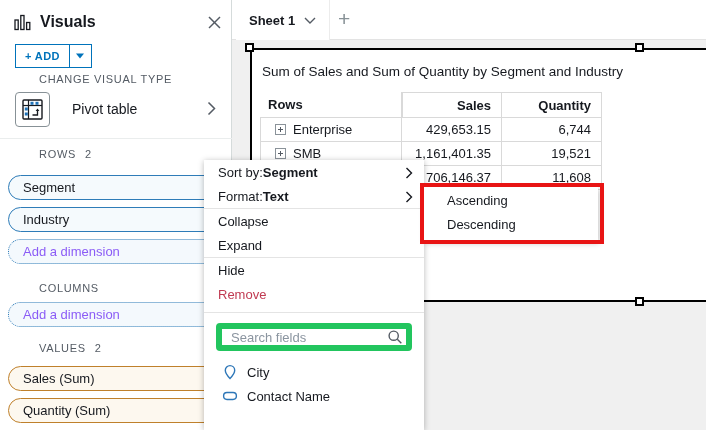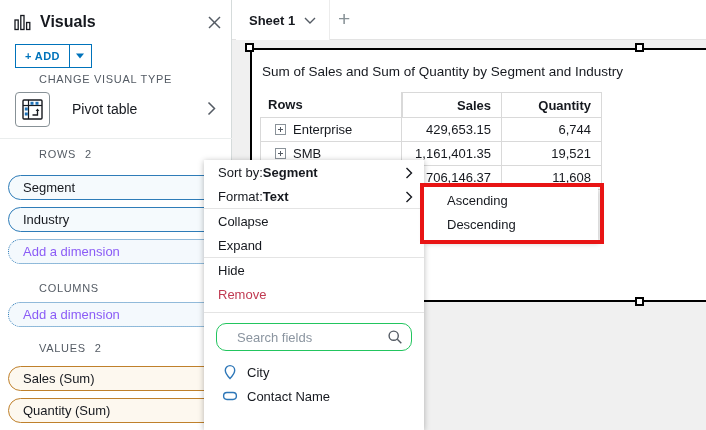--- a/index.html
+++ b/index.html
@@ -55,21 +55,21 @@
   .t-body .c-num{border-right:1px solid #d9d9d9;border-bottom:1px solid #d9d9d9;}
   
   .context-menu{position:absolute;left:204px;top:160px;width:220px;height:270px;background:#fff;box-shadow:0 1px 6px rgba(0,0,0,.28);z-index:10;font-size:13px;}
   .menu-item{height:24px;display:flex;align-items:center;padding-left:14px;position:relative;box-sizing:border-box;}
   .menu-item .chev{position:absolute;right:11px;top:7px;}
   .menu-item.highlight{background:#ececec;border-top:1px solid #dedede;border-bottom:1px solid #dedede;}
   .menu-item.remove{color:var(--remove-red,#c03b52);}
   .m-divider{height:1px;background:#e4e4e4;}
   .m-divider.gap{margin-top:6px;margin-bottom:5px;}
   .search-wrap{margin:10px 12px 9px 12px;position:relative;}
-  .search-input{width:100%;height:28px;box-sizing:border-box;border:1px solid #22c55e;border-radius:10px;padding:0 30px 0 20px;font-size:13px;font-family:"Liberation Sans",sans-serif;color:#16191f;outline:none;}
+  .search-input{width:100%;height:28px;box-sizing:border-box;border:6px solid #22c55e;border-radius:4px;padding:0 30px 0 9px;font-size:13px;font-family:"Liberation Sans",sans-serif;color:#16191f;outline:none;}
   .search-input::placeholder{color:#8b95a0;}
   .search-icn{position:absolute;right:9px;top:6px;}
   .field-row{height:24px;display:flex;align-items:center;gap:9px;padding-left:18px;}
   
   .submenu{position:absolute;left:424px;top:187px;width:174px;height:54px;background:#fff;box-shadow:1px 2px 6px rgba(0,0,0,.25);z-index:11;padding-top:2px;box-sizing:border-box;font-size:13px;}
   .submenu-item{height:24px;line-height:24px;padding-left:23px;}
   .annotation{position:absolute;left:420px;top:183px;width:184px;height:61px;border:4px solid var(--annotation-red,#e81414);box-sizing:border-box;z-index:12;pointer-events:none;}
 </style>
 </head>
 <body>

